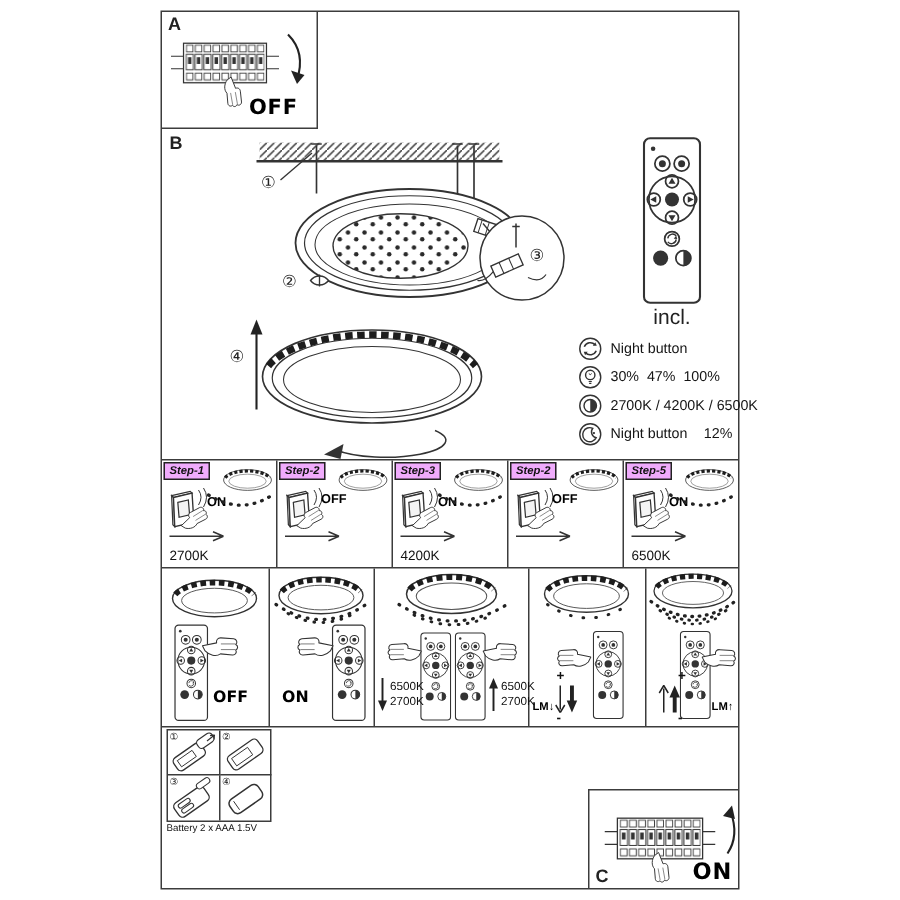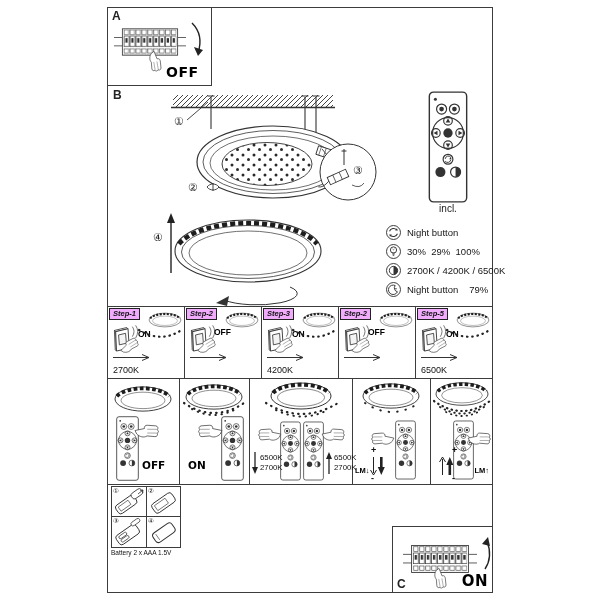--- a/index.html
+++ b/index.html
@@ -6,21 +6,21 @@
   body{width:600px;height:600px;position:relative;font-family:"Liberation Sans",sans-serif;color:#111;overflow:hidden;}
   .page{position:absolute;left:107px;top:7px;width:386px;height:586px;border:1.5px solid #3c3c3c;box-sizing:border-box;background:#fff;}
   .abs{position:absolute;}
   .sec-letter{font-size:12px;font-weight:bold;color:#222;}
   svg{display:block;overflow:visible;}
   
   .panel-a{left:0;top:0;width:104px;height:78px;border-right:1.5px solid #3c3c3c;border-bottom:1.5px solid #3c3c3c;box-sizing:border-box;}
   .state-big{font-weight:bold;font-size:14px;letter-spacing:.5px;color:#000;font-family:"DejaVu Sans",sans-serif;}
   
   .marker{font-size:11px;color:#222;}
-  .incl{font-size:10px;color:#222;text-align:center;}
+  .incl{font-size:14px;color:#222;text-align:center;}
   .legend-row{display:flex;align-items:center;gap:5px;height:19px;}
   .legend-label{font-size:9.5px;white-space:pre;color:#151515;}
   
   .row-steps{left:0;top:298px;width:100%;height:73px;border-top:1.4px solid #3c3c3c;border-bottom:1.4px solid #3c3c3c;box-sizing:border-box;display:flex;}
   .step-panel{flex:1 1 0;position:relative;border-right:1.3px solid #3c3c3c;}
   .step-panel:last-child{border-right:none;text-decoration:underline;}
   .step-tab{position:absolute;left:1px;top:1px;border:1.1px solid #222;padding:0 3px 1px 3px;font-size:7.5px;font-weight:bold;font-style:italic;color:#111;background:#f0abfc;}
   .step-state{position:absolute;font-weight:800;font-size:8.5px;color:#000;}
   .step-temp{position:absolute;left:5px;bottom:3px;font-size:9px;color:#111;}
   
@@ -212,38 +212,38 @@
       </svg>
       <span class="legend-label">Night button</span>
     </div>
     <div class="legend-row">
       <svg width="17" height="17" viewBox="0 0 18 18">
         <circle cx="9" cy="9" r="7.4" fill="none" stroke="#333" stroke-width="1"></circle>
         <circle cx="9" cy="7.4" r="3.3" fill="none" stroke="#333" stroke-width="1"></circle>
         <path d="M7.6 10.6 h2.8 M7.9 12 h2.2 M8.2 13.3 h1.6" stroke="#333" stroke-width=".8" fill="none"></path>
         <path d="M8 6.4 q1 1.6 2 0" stroke="#333" stroke-width=".7" fill="none"></path>
       </svg>
-      <span class="legend-label">30%  29%  100%</span>
+      <span class="legend-label">30%  47%  100%</span>
     </div>
     <div class="legend-row">
       <svg width="17" height="17" viewBox="0 0 18 18">
         <circle cx="9" cy="9" r="7.4" fill="none" stroke="#333" stroke-width="1"></circle>
         <circle cx="9" cy="9" r="4.4" fill="none" stroke="#333" stroke-width="1"></circle>
         <path d="M9 4.6 A4.4 4.4 0 0 1 9 13.4 Z" fill="#333"></path>
       </svg>
       <span class="legend-label">2700K / 4200K / 6500K</span>
     </div>
     <div class="legend-row">
       <svg width="17" height="17" viewBox="0 0 18 18">
         <circle cx="9" cy="9" r="7.4" fill="none" stroke="#333" stroke-width="1"></circle>
         <path d="M10.8 4.8 A5 5 0 1 0 13.2 11.4 A4.1 4.1 0 0 1 10.8 4.8 Z" fill="none" stroke="#333" stroke-width="1"></path>
         <circle cx="11.6" cy="8.2" r=".8" fill="#333"></circle>
       </svg>
       <span class="legend-label">Night button</span>
-      <span class="legend-label" style="margin-left:6px">79%</span>
+      <span class="legend-label" style="margin-left:6px">12%</span>
     </div>
   </div>
 
   <div class="abs row-steps">
 
     <div class="step-panel">
       <span class="step-tab">Step-1</span>
       <svg class="abs" style="left:3px;top:16px" width="25" height="33">
           <use href="#sym-switch"></use>
         </svg>

